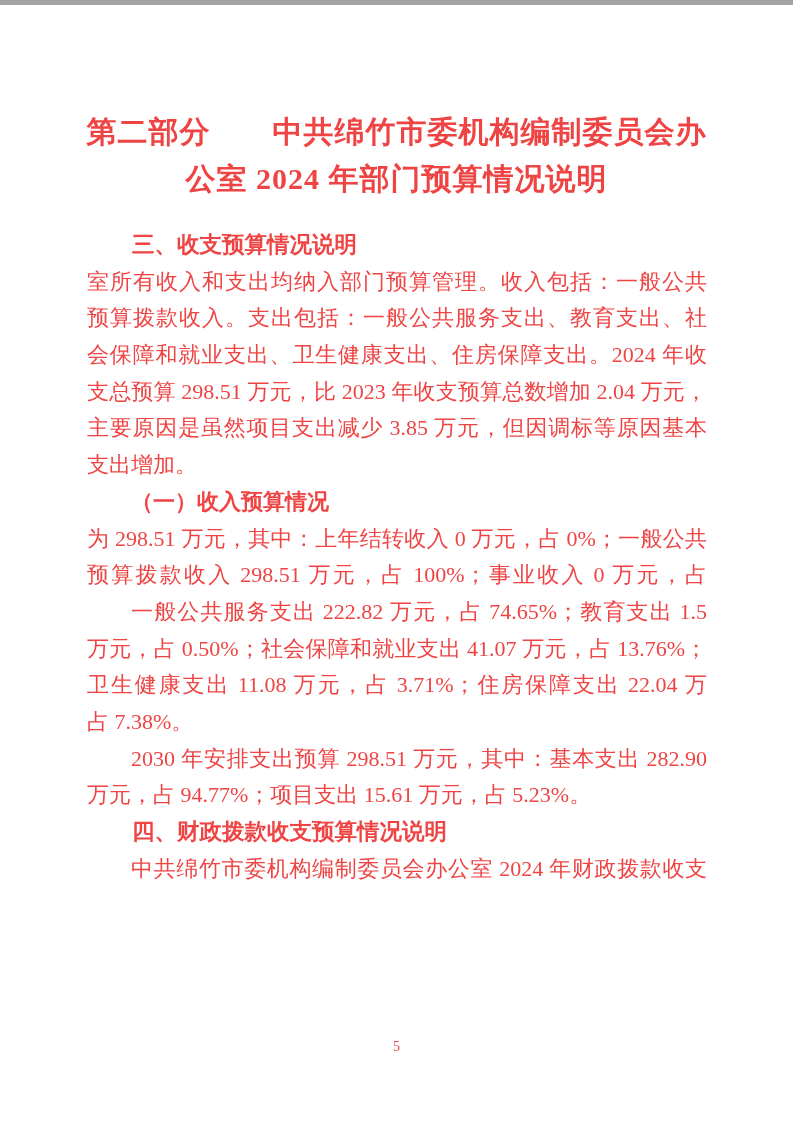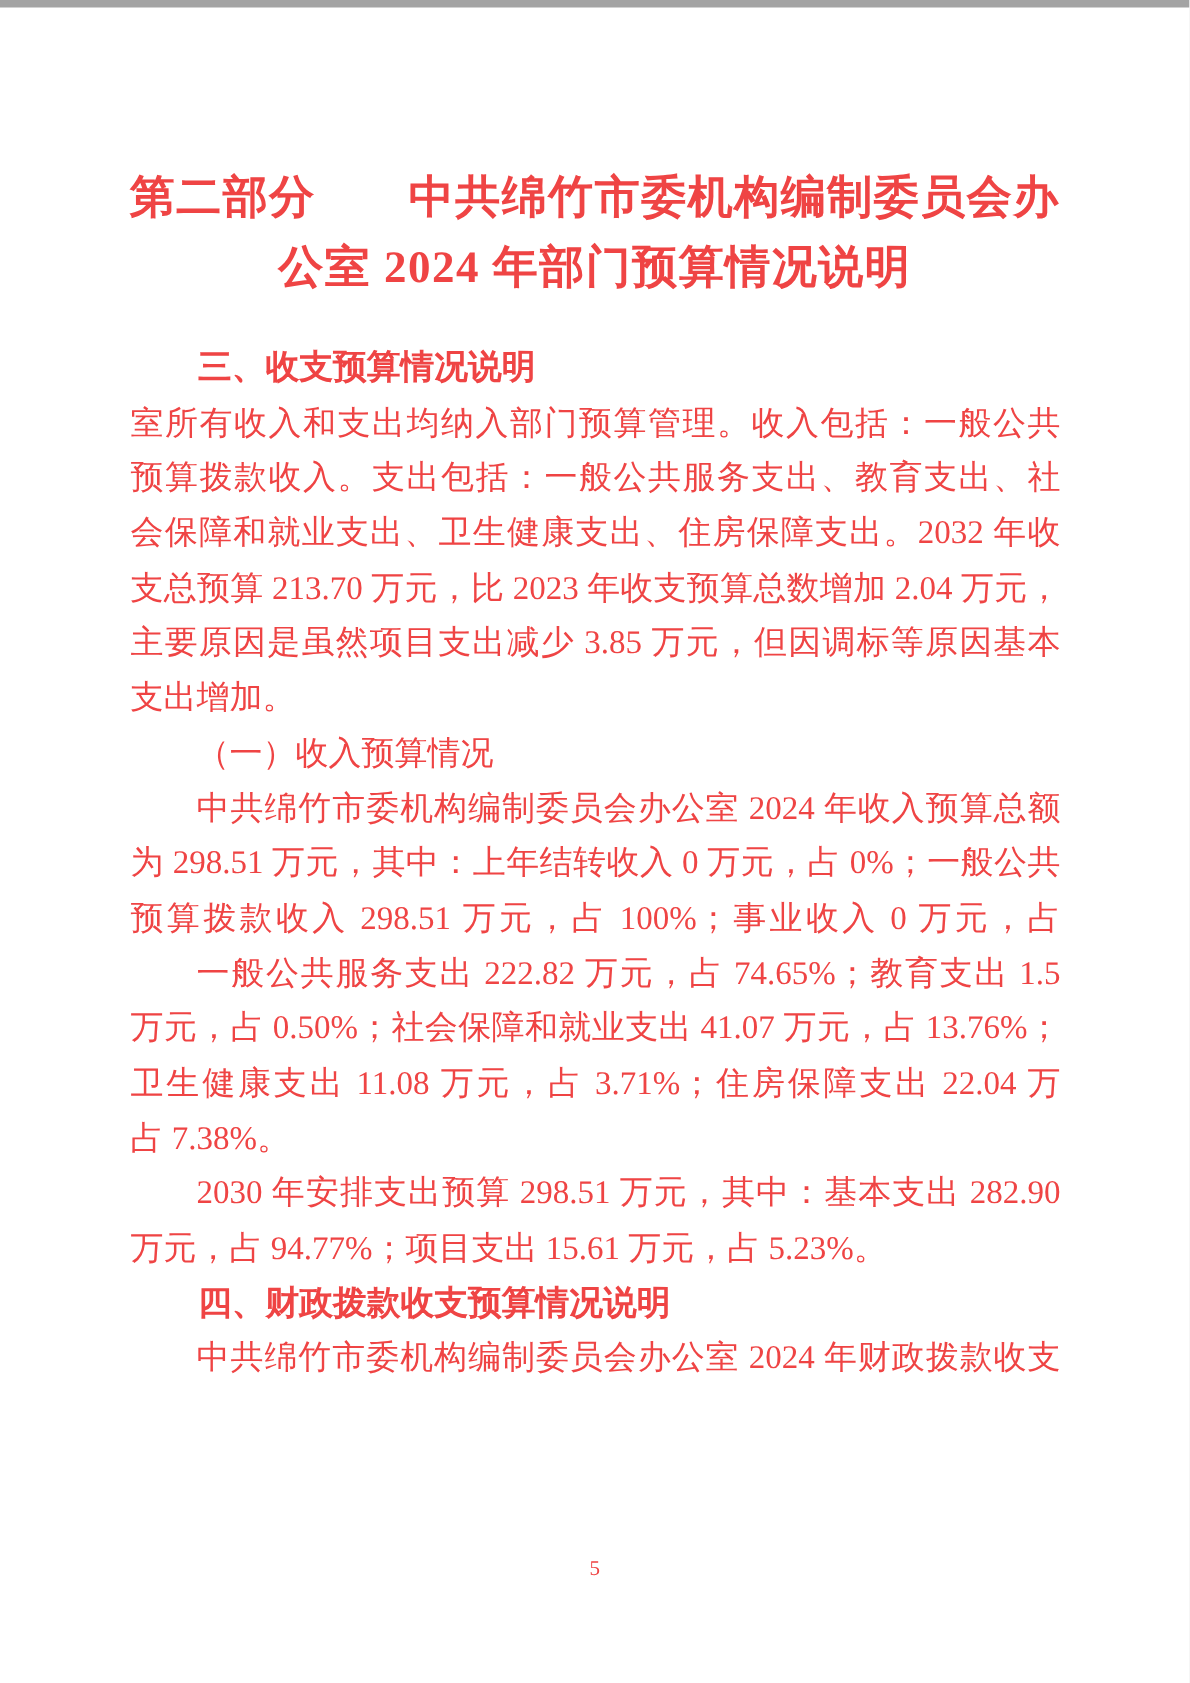--- a/index.html
+++ b/index.html
@@ -41,21 +41,21 @@
     overflow: hidden;
     height: 36.7px;
   }
   .indent { text-indent: 2em; }
   .h-sans {
     font-family: "Liberation Sans", "DejaVu Sans", sans-serif;
     font-weight: bold;
     font-size: 22.5px;
   }
   .h-serif {
-    font-weight: normal;
+    font-weight: bold;
     font-size: 22px;
   }
   .page-number {
     position: absolute;
     left: 0;
     right: 0;
     top: 1034px;
     text-align: center;
     font-size: 14px;
     font-family: "Liberation Serif", "DejaVu Serif", serif;
@@ -68,26 +68,25 @@
 
   <div class="doc-title">
     <div>第二部分　　中共绵竹市委机构编制委员会办</div>
     <div>公室 2024 年部门预算情况说明</div>
   </div>
 
   <div class="content">
     <div class="line h-sans indent">三、收支预算情况说明</div>
     <div class="line full">室所有收入和支出均纳入部门预算管理。收入包括：一般公共</div>
     <div class="line full">预算拨款收入。支出包括：一般公共服务支出、教育支出、社</div>
-    <div class="line full">会保障和就业支出、卫生健康支出、住房保障支出。2032 年收</div>
-    <div class="line full">支总预算 213.70 万元，比 2023 年收支预算总数增加 2.04 万元，</div>
+    <div class="line full">会保障和就业支出、卫生健康支出、住房保障支出。2024 年收</div>
+    <div class="line full">支总预算 298.51 万元，比 2023 年收支预算总数增加 2.04 万元，</div>
     <div class="line full">主要原因是虽然项目支出减少 3.85 万元，但因调标等原因基本</div>
     <div class="line">支出增加。</div>
     <div class="line h-serif indent">（一）收入预算情况</div>
-    <div class="line full indent">中共绵竹市委机构编制委员会办公室 2024 年收入预算总额</div>
     <div class="line full">为 298.51 万元，其中：上年结转收入 0 万元，占 0%；一般公共</div>
     <div class="line full">预算拨款收入 298.51 万元，占 100%；事业收入 0 万元，占 0%。</div>
     <div class="line full indent">一般公共服务支出 222.82 万元，占 74.65%；教育支出 1.5</div>
     <div class="line full">万元，占 0.50%；社会保障和就业支出 41.07 万元，占 13.76%；</div>
     <div class="line full">卫生健康支出 11.08 万元，占 3.71%；住房保障支出 22.04 万元，</div>
     <div class="line">占 7.38%。</div>
     <div class="line full indent">2030 年安排支出预算 298.51 万元，其中：基本支出 282.90</div>
     <div class="line">万元，占 94.77%；项目支出 15.61 万元，占 5.23%。</div>
     <div class="line h-sans indent">四、财政拨款收支预算情况说明</div>
     <div class="line full indent">中共绵竹市委机构编制委员会办公室 2024 年财政拨款收支</div>

